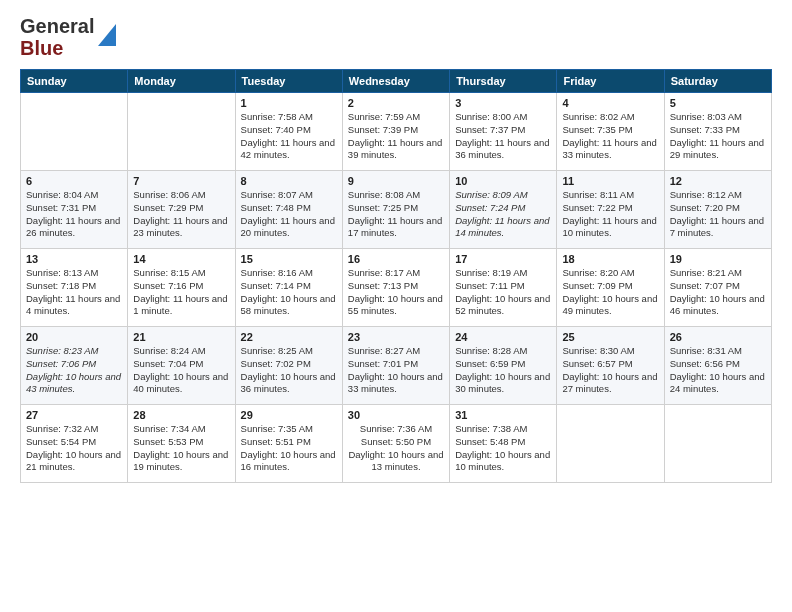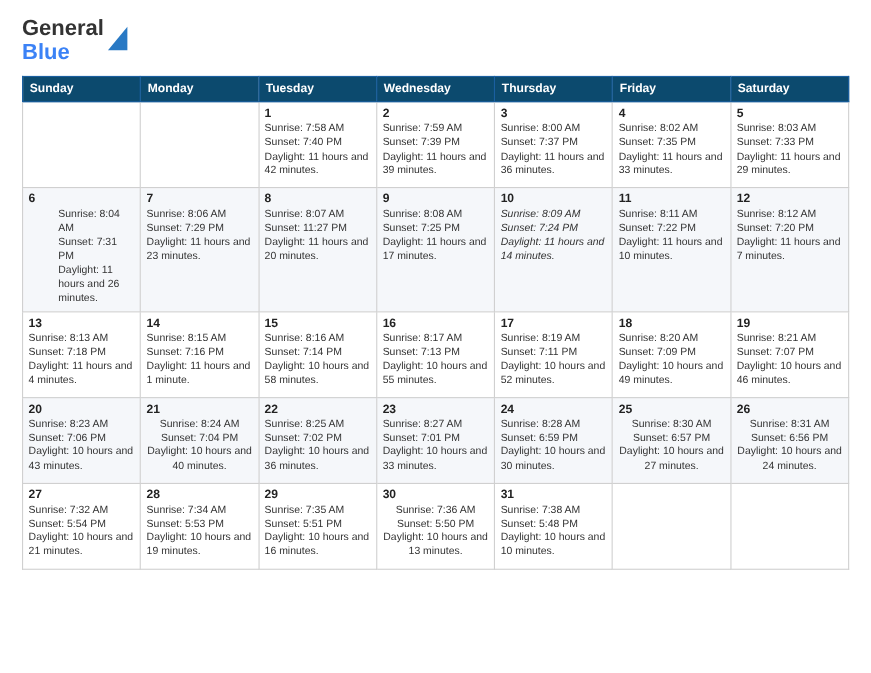--- a/index.html
+++ b/index.html
@@ -25,21 +25,21 @@
     .logo {
       display: flex;
       align-items: center;
     }
     .logo-text {
       font-size: 20px;
       font-weight: bold;
       line-height: 1.1;
     }
     .logo-general { color: #333; }
-    .logo-blue { color: #3b82f6; }
+    .logo-blue { color: #7f1d1d; }
     .title-block {
       text-align: right;
     }
     .month-title {
       font-size: 36px;
       font-weight: bold;
       color: #333;
       line-height: 1.1;
     }
     .location {
@@ -156,34 +156,34 @@
           <td>
             <span class="day-num">5</span>
             <div class="day-info" style="white-space: pre-line;">Sunrise: 8:03 AM
 Sunset: 7:33 PM
 Daylight: 11 hours and 29 minutes.</div>
           </td>
         </tr>
         <tr>
           <td>
             <span class="day-num">6</span>
-            <div class="day-info" style="white-space: pre-line; margin-left: 27px;">Sunrise: 8:04 AM
+            <div class="day-info" style="white-space: pre-line;">Sunrise: 8:04 AM
 Sunset: 7:31 PM
 Daylight: 11 hours and 26 minutes.</div>
           </td>
           <td>
             <span class="day-num">7</span>
             <div class="day-info" style="white-space: pre-line;">Sunrise: 8:06 AM
 Sunset: 7:29 PM
 Daylight: 11 hours and 23 minutes.</div>
           </td>
           <td>
             <span class="day-num">8</span>
             <div class="day-info" style="white-space: pre-line;">Sunrise: 8:07 AM
-Sunset: 11:27 PM
+Sunset: 7:48 PM
 Daylight: 11 hours and 20 minutes.</div>
           </td>
           <td>
             <span class="day-num">9</span>
             <div class="day-info" style="white-space: pre-line;">Sunrise: 8:08 AM
 Sunset: 7:25 PM
 Daylight: 11 hours and 17 minutes.</div>
           </td>
           <td>
             <span class="day-num">10</span>
@@ -244,27 +244,27 @@
           <td>
             <span class="day-num">19</span>
             <div class="day-info" style="white-space: pre-line;">Sunrise: 8:21 AM
 Sunset: 7:07 PM
 Daylight: 10 hours and 46 minutes.</div>
           </td>
         </tr>
         <tr>
           <td>
             <span class="day-num">20</span>
-            <div class="day-info" style="white-space: pre-line;">Sunrise: 8:23 AM
+            <div class="day-info" style="white-space: pre-line; font-style: italic;">Sunrise: 8:23 AM
 Sunset: 7:06 PM
 Daylight: 10 hours and 43 minutes.</div>
           </td>
           <td>
             <span class="day-num">21</span>
-            <div class="day-info" style="white-space: pre-line; text-align: center;">Sunrise: 8:24 AM
+            <div class="day-info" style="white-space: pre-line;">Sunrise: 8:24 AM
 Sunset: 7:04 PM
 Daylight: 10 hours and 40 minutes.</div>
           </td>
           <td>
             <span class="day-num">22</span>
             <div class="day-info" style="white-space: pre-line;">Sunrise: 8:25 AM
 Sunset: 7:02 PM
 Daylight: 10 hours and 36 minutes.</div>
           </td>
           <td>
@@ -274,27 +274,27 @@
 Daylight: 10 hours and 33 minutes.</div>
           </td>
           <td>
             <span class="day-num">24</span>
             <div class="day-info" style="white-space: pre-line;">Sunrise: 8:28 AM
 Sunset: 6:59 PM
 Daylight: 10 hours and 30 minutes.</div>
           </td>
           <td>
             <span class="day-num">25</span>
-            <div class="day-info" style="white-space: pre-line; text-align: center;">Sunrise: 8:30 AM
+            <div class="day-info" style="white-space: pre-line;">Sunrise: 8:30 AM
 Sunset: 6:57 PM
 Daylight: 10 hours and 27 minutes.</div>
           </td>
           <td>
             <span class="day-num">26</span>
-            <div class="day-info" style="white-space: pre-line; text-align: center;">Sunrise: 8:31 AM
+            <div class="day-info" style="white-space: pre-line;">Sunrise: 8:31 AM
 Sunset: 6:56 PM
 Daylight: 10 hours and 24 minutes.</div>
           </td>
         </tr>
         <tr>
           <td>
             <span class="day-num">27</span>
             <div class="day-info" style="white-space: pre-line;">Sunrise: 7:32 AM
 Sunset: 5:54 PM
 Daylight: 10 hours and 21 minutes.</div>

